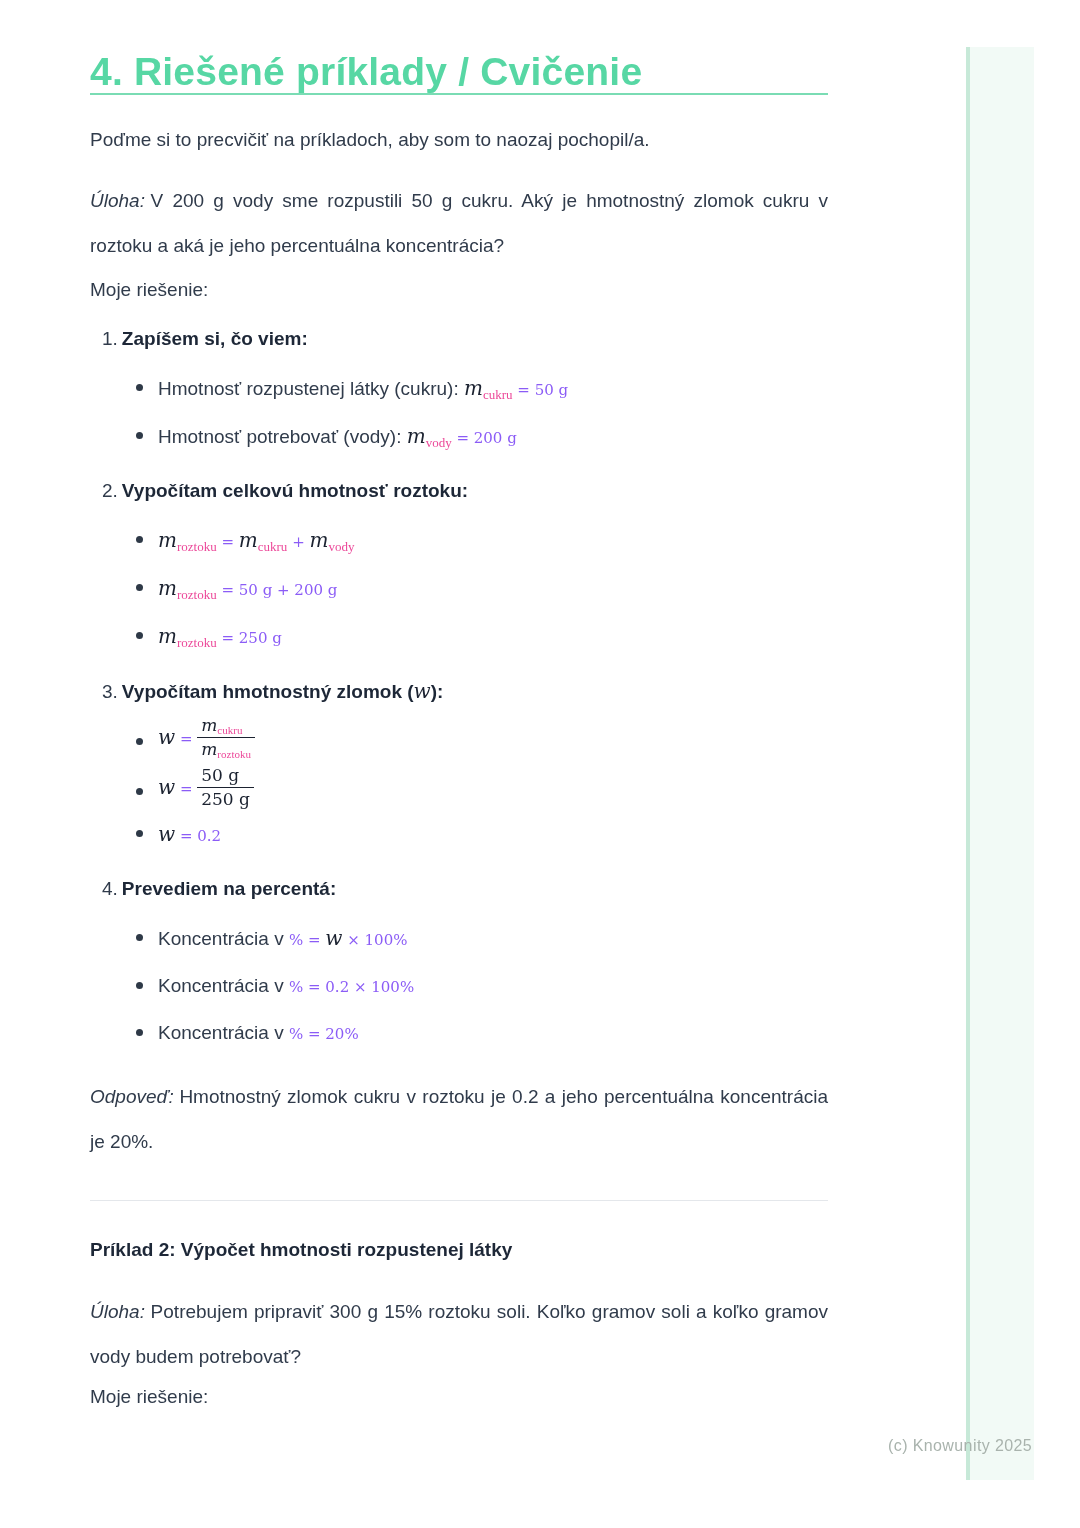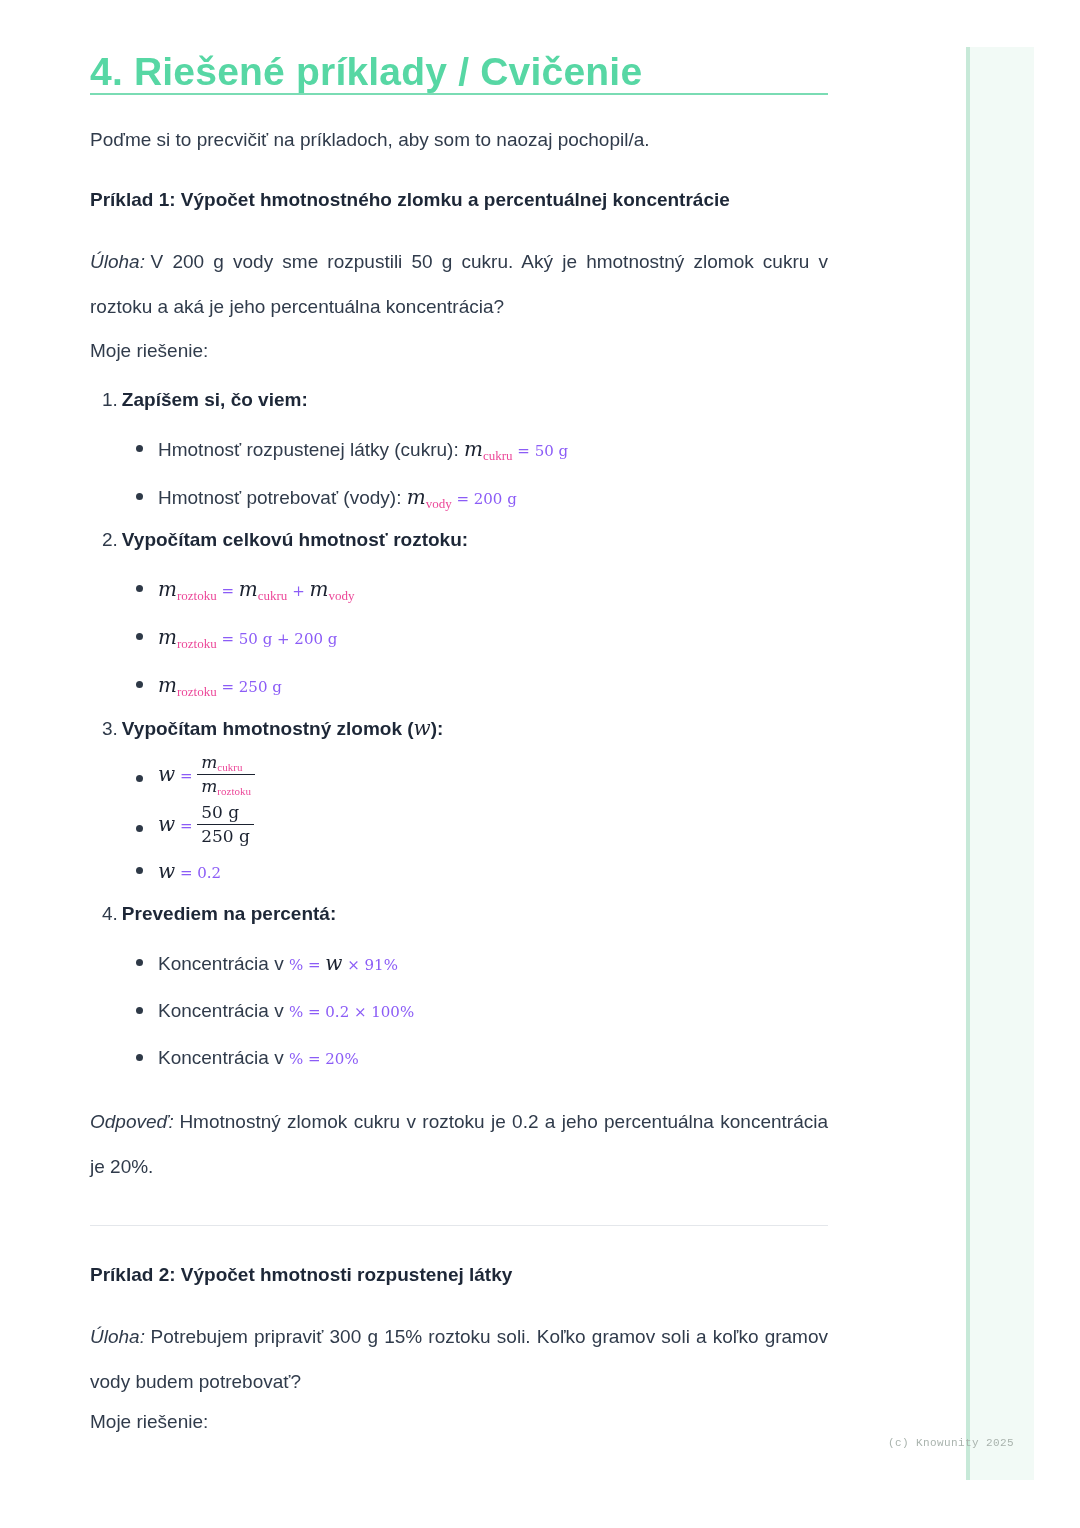--- a/index.html
+++ b/index.html
@@ -14,26 +14,25 @@
     position: absolute;
     left: 966px; top: 47px;
     width: 64px; height: 1433px;
     background: var(--stripe-bg, #f2faf6);
     border-left: 4px solid var(--stripe-border, #c7e9d8);
     z-index: 1;
   }
   .watermark {
     position: absolute;
     left: 888px; top: 1437px;
-    font-size: 11px;
+    font-size: 16px;
     letter-spacing: 0.4px;
     color: var(--watermark, #a9b3ad);
     z-index: 2;
     white-space: nowrap;
-    font-family: Liberation Mono, monospace;
   }
   .content {
     position: absolute;
     left: 90px; top: 0;
     width: 738px;
     z-index: 3;
   }
   h1.title {
     margin: 52px 0 0 0;
     font-size: 39px;
@@ -55,21 +54,21 @@
   }
   .task, .answer {
     margin-top: 27px;
     line-height: 45px;
     text-align: justify;
   }
   .label-it { font-style: italic; margin-right: 0.3em; }
   .solution-label { margin-top: 10px; line-height: 23px; }
 
   ol.steps { list-style: none; margin: 26px 0 0 0; padding: 0 0 0 12px; font-size: 19px; }
-  .step + .step { margin-top: 16px; }
+  .step + .step { margin-top: 28px; }
   .step-line { line-height: 24px; }
   .step-num { font-weight: 400; margin-right: 4px; }
   .step-title { font-weight: 700; color: #1d2737; }
   .step-title .mi { font-weight: 400; }
 
   ul.bullets { list-style: none; margin: 24px 0 0 0; padding: 0 0 0 56px; }
   ul.bullets.tight { margin-top: 16px; }
   ul.bullets li { position: relative; line-height: 26px; margin: 0 0 20px 0; }
   ul.bullets li:last-child { margin-bottom: 0; }
   ul.bullets li::before {
@@ -132,21 +131,20 @@
 
 <div class="stripe"></div>
 <div class="watermark">(c) Knowunity 2025</div>
 
 <main class="content">
 
   <h1 class="title">4. Riešené príklady / Cvičenie</h1>
 
   <p class="intro">Poďme si to precvičiť na príkladoch, aby som to naozaj pochopil/a.</p>
 
-  <h3 class="ex-heading">Príklad 1: Výpočet hmotnostného zlomku a percentuálnej koncentrácie</h3>
 
   <p class="task">
     <span class="label-it">Úloha:</span><span>V 200 g vody sme rozpustili 50 g cukru. Aký je hmotnostný zlomok cukru v roztoku a aká je jeho percentuálna koncentrácia?</span>
   </p>
 
   <p class="solution-label">Moje riešenie:</p>
 
   <ol class="steps">
 
     <li class="step">
@@ -196,21 +194,21 @@
         </li>
       </ul>
     </li>
 
     <li class="step">
       <div class="step-line">
         <span class="step-num">4.</span><span class="step-title">Prevediem na percentá:</span>
       </div>
       <ul class="bullets">
         <li>
-          <span>Koncentrácia v </span><span class="mo">% = </span><span class="mi">w</span><span class="mo"> × 91%</span>
+          <span>Koncentrácia v </span><span class="mo">% = </span><span class="mi">w</span><span class="mo"> × 100%</span>
         </li>
         <li>
           <span>Koncentrácia v </span><span class="mo">% = 0.2 × 100%</span>
         </li>
         <li>
           <span>Koncentrácia v </span><span class="mo">% = 20%</span>
         </li>
       </ul>
     </li>
 

